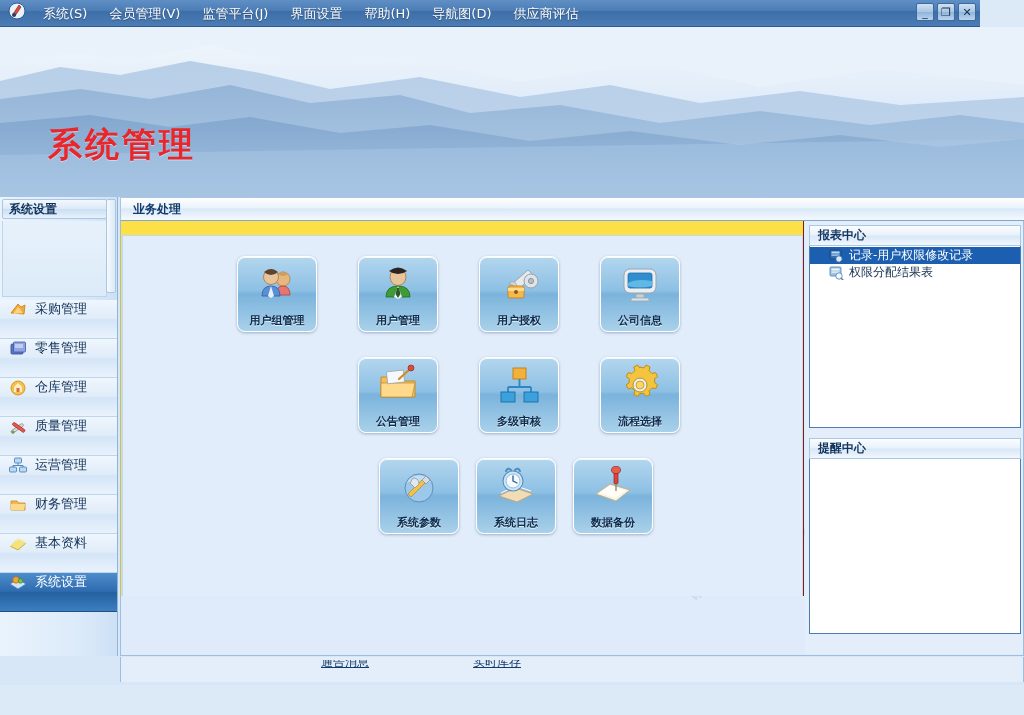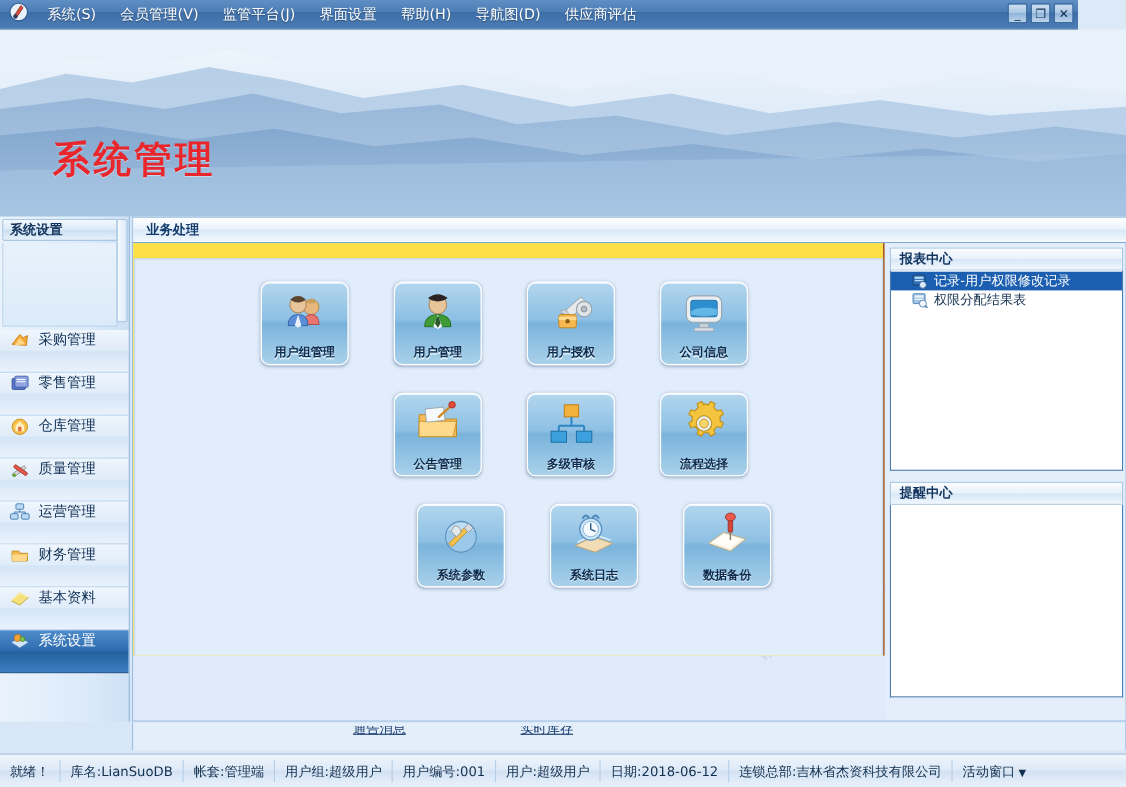--- a/index.html
+++ b/index.html
@@ -478,21 +478,21 @@
                 <svg class="tile-ico" viewBox="0 0 46 44">
                   <path d="M23 4 l4 1 l2-3 l4 2 l-1 3.6 l3 3 l3.6-1 l2 4 l-3 2 l0 4.2 l3 2 l-2 4 l-3.6-1 l-3 3 l1 3.6 l-4 2 l-2-3 l-4.2 0 l-2 3 l-4-2 l1-3.6 l-3-3 l-3.6 1 l-2-4 l3-2 l0-4.2 l-3-2 l2-4 l3.6 1 l3-3 l-1-3.6 l4-2 l2 3 z" fill="#f5c43f" stroke="#c08e12" stroke-width="1"></path>
                   <circle cx="23" cy="22" r="7" fill="#e9eef2" stroke="#b49224" stroke-width="1"></circle>
                   <circle cx="23" cy="22" r="4" fill="#f7d66b" stroke="#c09418" stroke-width=".8"></circle>
                 </svg>
                 <span class="tile-label">流程选择</span>
               </div>
 
             </div>
 
-            <div class="tile-row" style="margin-left:235px; margin-top:25px; gap:41px;padding-left:21px;">
+            <div class="tile-row" style="margin-left:235px; margin-top:25px; gap:17px;padding-left:21px;">
 
               <div class="tile">
                 <svg class="tile-ico" viewBox="0 0 46 44">
                   <circle cx="23" cy="24" r="14" fill="#9cc8ea" stroke="#5d90bd" stroke-width="1"></circle>
                   <path d="M11 18 a14 14 0 0 1 24 0 z" fill="#c8e2f4" opacity=".85"></path>
                   <path d="M12 30 L26 16 l3 3 L15 33 z" fill="#f2c14e" stroke="#bf8d18" stroke-width=".8"></path>
                   <path d="M26 16 l4-4 l4 4 l-4 4 z" fill="#d8dde1" stroke="#8c969d" stroke-width=".8"></path>
                   <path d="M17 14 q6 0 6 6 l-4 4 l-5-5 z" fill="#e3e8eb" stroke="#8c969d" stroke-width=".8"></path>
                 </svg>
                 <span class="tile-label">系统参数</span>
@@ -571,27 +571,14 @@
       </div>
     </div>
 
     <div class="bottom-links">
       <span class="blink l1">通告消息</span>
       <span class="blink l2">实时库存</span>
     </div>
 
   </div>
 
-  <div class="statusbar">
-    <span class="st-cell">就绪！</span>
-    <span class="st-cell">库名:LianSuoDB</span>
-    <span class="st-cell">帐套:管理端</span>
-    <span class="st-cell">用户组:超级用户</span>
-    <span class="st-cell">用户编号:001</span>
-    <span class="st-cell">用户:超级用户</span>
-    <span class="st-cell">日期:2018-06-12</span>
-    <span class="st-cell">连锁总部:吉林省杰资科技有限公司</span>
-    <span class="st-cell">
-      <span>活动窗口</span><span class="st-caret">▼</span>
-    </span>
-  </div>
 
 </div>
 
 </body></html>

